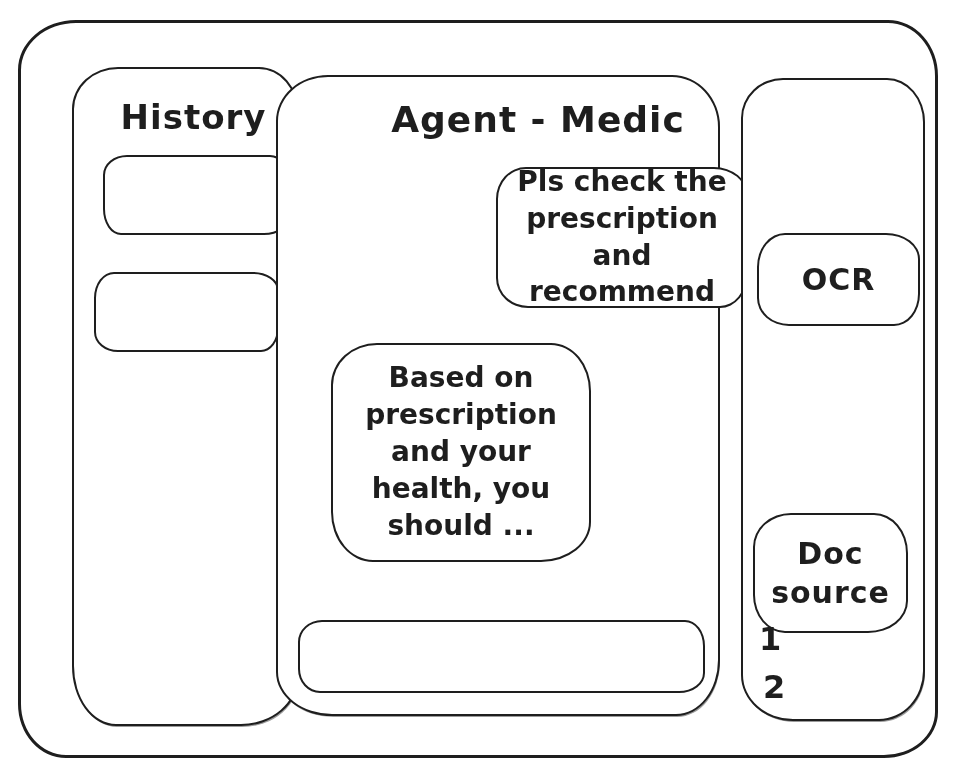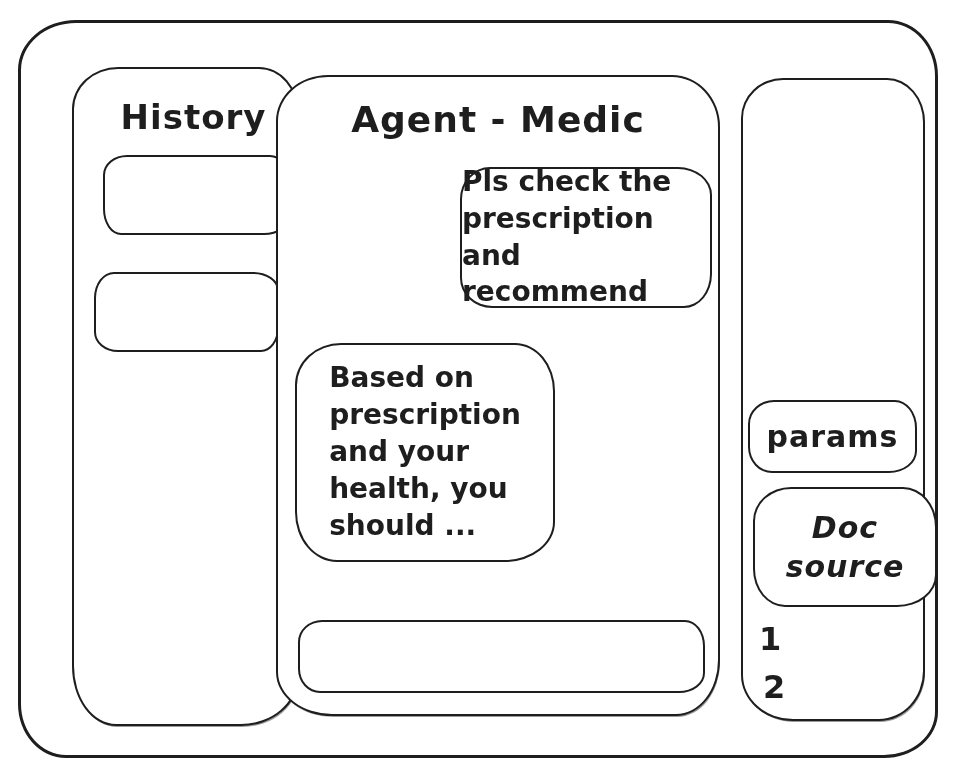--- a/index.html
+++ b/index.html
@@ -48,31 +48,33 @@
     left: 29px; top: 86px; width: 187px; height: 80px;
     border-radius: 24px 20px 26px 18px / 20px 24px 18px 26px;
   }
   .history-item-2 {
     left: 20px; top: 203px; width: 185px; height: 80px;
     border-radius: 20px 26px 18px 24px / 26px 18px 24px 20px;
   }
   .chat-panel {
     left: 273px; top: 72px; width: 444px; height: 641px;
     border-radius: 52px 48px 44px 56px / 46px 52px 56px 44px;
+    padding-left: 40px;
   }
   .chat-title { top: 22px; font-size: 36px; }
   .bubble {
     display: flex;
     align-items: center;
     justify-content: center;
-    text-align: left;
+    text-align: center;
     font-size: 28px;
     font-weight: bold;
     line-height: 1.32;
     white-space: pre-line;
+    margin-left: 36px;
   }
   .user-bubble {
     left: 182px; top: 90px; width: 252px; height: 141px;
     border-radius: 30px 34px 28px 32px / 32px 28px 34px 30px;
   }
   .agent-bubble {
     left: 17px; top: 266px; width: 260px; height: 219px;
     border-radius: 46px 40px 50px 42px / 42px 48px 40px 50px;
   }
   .chat-input {
@@ -106,23 +108,22 @@
   }
   .btn-ocr {
     left: 14px; top: 153px; width: 163px; height: 93px;
     border-radius: 28px 34px 26px 32px / 34px 26px 32px 28px;
   }
   .btn-params {
     left: 5px; top: 320px; width: 169px; height: 73px;
     border-radius: 26px 22px 28px 24px / 24px 28px 22px 26px;
   }
   .btn-doc-source {
-    left: 10px; top: 407px; width: 184px; height: 120px;
+    left: 10px; top: 433px; width: 155px; height: 120px;
     border-radius: 38px 34px 40px 32px / 34px 40px 32px 38px;
-    font-style: italic;
   }
   .annotation {
     position: absolute;
     font-size: 32px;
     font-weight: bold;
     background: transparent;
   }
   .annotation-1 { left: 16px; top: 540px; }
   .annotation-2 { left: 20px; top: 588px; }
 </style>
@@ -144,20 +145,20 @@
 and recommend</div>
     <div class="sketch bubble agent-bubble">Based on
 prescription
 and your
 health, you
 should ...</div>
     <input type="text" class="sketch chat-input" value="" style="">
   </div>
 
   <div class="sketch panel tools-panel" style="left:720px; top:55px;">
-    <div class="sketch tool-btn btn-params">params</div>
+    <div class="sketch tool-btn btn-ocr">OCR</div>
     <div class="sketch tool-btn btn-doc-source">Doc
 source</div>
     <div class="annotation annotation-1">1</div>
     <div class="annotation annotation-2">2</div>
   </div>
 
 </div>
 
 </body></html>

